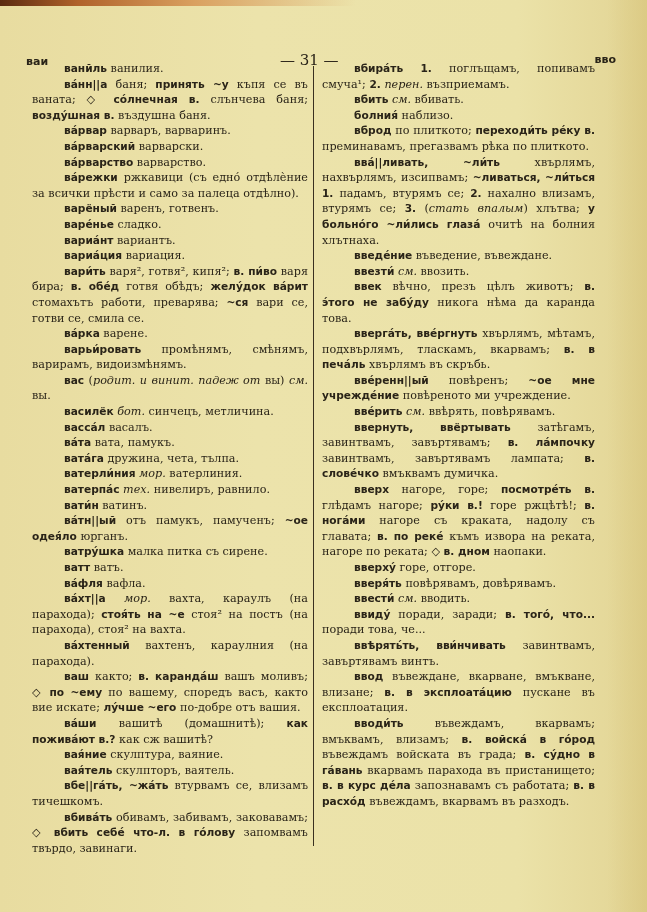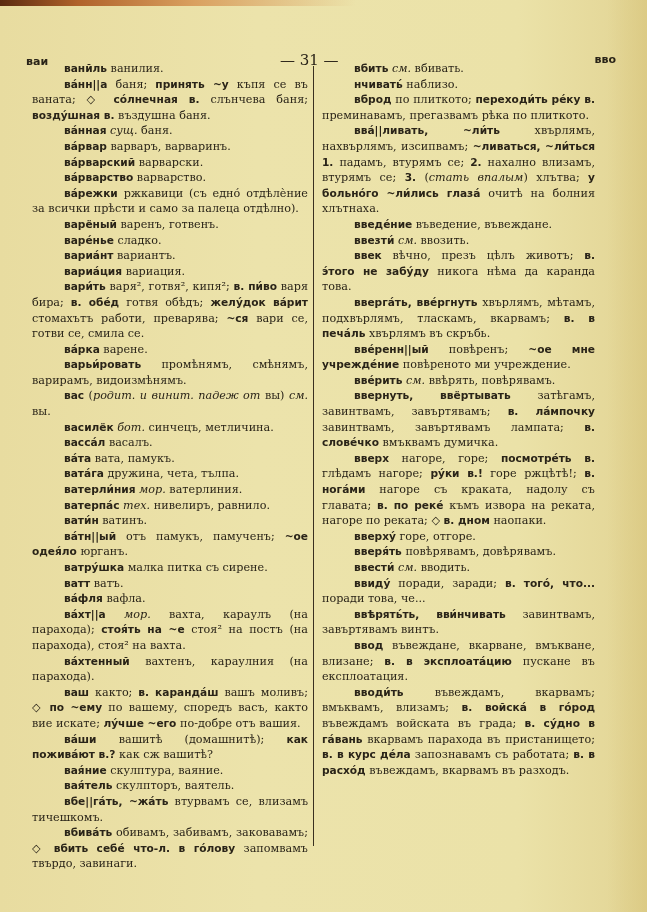--- a/index.html
+++ b/index.html
@@ -51,21 +51,20 @@
 
 <div class="header">
   <span class="left">ваи</span>
   <span class="center">— 31 —</span>
   <span class="right">вво</span>
 </div>
 
 <div class="column col-left" id="col-left">
     <p class="entry"><span class="hw">ванйль</span><span> ванилия.</span></p>
     <p class="entry"><span class="hw">ва́нн||а</span><span> баня; </span><span class="b">принять ~у</span><span> къпя се въ ваната; ◇ </span><span class="b">со́лнечная в.</span><span> слънчева баня; </span><span class="b">возду́шная в.</span><span> въздушна баня.</span></p>
-    <p class="entry"><span class="hw">ва́нная</span><span> </span><span class="it">сущ.</span><span> баня.</span></p>
     <p class="entry"><span class="hw">ва́рвар</span><span> варваръ, варваринъ.</span></p>
     <p class="entry"><span class="hw">ва́рварский</span><span> варварски.</span></p>
     <p class="entry"><span class="hw">ва́рварство</span><span> варварство.</span></p>
     <p class="entry"><span class="hw">ва́режки</span><span> ржкавици (съ едно́ отдѣлѐние за всички прѣсти и само за палеца отдѣлно).</span></p>
     <p class="entry"><span class="hw">варёный</span><span> варенъ, готвенъ.</span></p>
     <p class="entry"><span class="hw">варе́нье</span><span> сладко.</span></p>
     <p class="entry"><span class="hw">вариа́нт</span><span> вариантъ.</span></p>
     <p class="entry"><span class="hw">вариа́ция</span><span> вариация.</span></p>
     <p class="entry"><span class="hw">вари́ть</span><span> варя², готвя², кипя²; </span><span class="b">в. пи́во</span><span> варя бира; </span><span class="b">в. обе́д</span><span> готвя обѣдъ; </span><span class="b">желу́док ва́рит</span><span> стомахътъ работи, преварява; </span><span class="b">~ся</span><span> вари се, готви се, смила се.</span></p>
     <p class="entry"><span class="hw">ва́рка</span><span> варене.</span></p>
@@ -86,22 +85,23 @@
     <p class="entry"><span class="hw">ва́хтенный</span><span> вахтенъ, караулния (на парахода).</span></p>
     <p class="entry"><span class="hw">ваш</span><span> както; </span><span class="b">в. каранда́ш</span><span> вашъ моливъ; ◇ </span><span class="b">по ~ему</span><span> по вашему, споредъ васъ, както вие искате; </span><span class="b">лу́чше ~его</span><span> по-добре отъ вашия.</span></p>
     <p class="entry"><span class="hw">ва́ши</span><span> вашитѣ (домашнитѣ); </span><span class="b">как пожива́ют в.?</span><span> как сж вашитѣ?</span></p>
     <p class="entry"><span class="hw">вая́ние</span><span> скулптура, ваяние.</span></p>
     <p class="entry"><span class="hw">вая́тель</span><span> скулпторъ, ваятель.</span></p>
     <p class="entry"><span class="hw">вбе||га́ть, ~жа́ть</span><span> втурвамъ се, влизамъ тичешкомъ.</span></p>
     <p class="entry"><span class="hw">вбива́ть</span><span> обивамъ, забивамъ, заковавамъ; ◇ </span><span class="b">вбить себе́ что-л. в го́лову</span><span> запомвамъ твърдо, завинаги.</span></p>
   </div>
 <div class="divider"></div>
 <div class="column col-right" id="col-right">
+    <p class="entry"><span class="hw">вбира́ть</span><span> </span><span class="b">1.</span><span> поглъщамъ, попивамъ смуча¹; </span><span class="b">2.</span><span> </span><span class="it">перен.</span><span> възприемамъ.</span></p>
     <p class="entry"><span class="hw">вбить</span><span> </span><span class="it">см.</span><span> вбивать.</span></p>
-    <p class="entry"><span class="hw">нчивать́</span><span> наблизо.</span></p>
+    <p class="entry"><span class="hw">болния́</span><span> наблизо.</span></p>
     <p class="entry"><span class="hw">вброд</span><span> по плиткото; </span><span class="b">переходи́ть ре́ку в.</span><span> преминавамъ, прегазвамъ рѣка по плиткото.</span></p>
     <p class="entry"><span class="hw">вва́||ливать, ~ли́ть</span><span> хвърлямъ, нахвърлямъ, изсипвамъ; </span><span class="b">~ливаться, ~ли́ться 1.</span><span> падамъ, втурямъ се; </span><span class="b">2.</span><span> нахално влизамъ, втурямъ се; </span><span class="b">3.</span><span> (</span><span class="it">стать впалым</span><span>) хлътва; </span><span class="b">у больно́го ~ли́лись глаза́</span><span> очитѣ на болния хлътнаха.</span></p>
     <p class="entry"><span class="hw">введе́ние</span><span> въведение, въвеждане.</span></p>
     <p class="entry"><span class="hw">ввезти́</span><span> </span><span class="it">см.</span><span> ввозить.</span></p>
     <p class="entry"><span class="hw">ввек</span><span> вѣчно, презъ цѣлъ животъ; </span><span class="b">в. э́того не забу́ду</span><span> никога нѣма да каранда това.</span></p>
     <p class="entry"><span class="hw">вверга́ть, вве́ргнуть</span><span> хвърлямъ, мѣтамъ, подхвърлямъ, тласкамъ, вкарвамъ; </span><span class="b">в. в печа́ль</span><span> хвърлямъ въ скръбь.</span></p>
     <p class="entry"><span class="hw">вве́ренн||ый</span><span> повѣренъ; </span><span class="b">~ое мне учрежде́ние</span><span> повѣреното ми учреждение.</span></p>
     <p class="entry"><span class="hw">вве́рить</span><span> </span><span class="it">см.</span><span> ввѣрять, повѣрявамъ.</span></p>
     <p class="entry"><span class="hw">ввернуть, ввёртывать</span><span> затѣгамъ, завинтвамъ, завъртявамъ; </span><span class="b">в. ла́мпочку</span><span> завинтвамъ, завъртявамъ лампата; </span><span class="b">в. слове́чко</span><span> вмъквамъ думичка.</span></p>
     <p class="entry"><span class="hw">вверх</span><span> нагоре, горе; </span><span class="b">посмотре́ть в.</span><span> глѣдамъ нагоре; </span><span class="b">ру́ки в.!</span><span> горе ржцѣтѣ!; </span><span class="b">в. нога́ми</span><span> нагоре съ краката, надолу съ главата; </span><span class="b">в. по реке́</span><span> къмъ извора на реката, нагоре по реката; ◇ </span><span class="b">в. дном</span><span> наопаки.</span></p>

